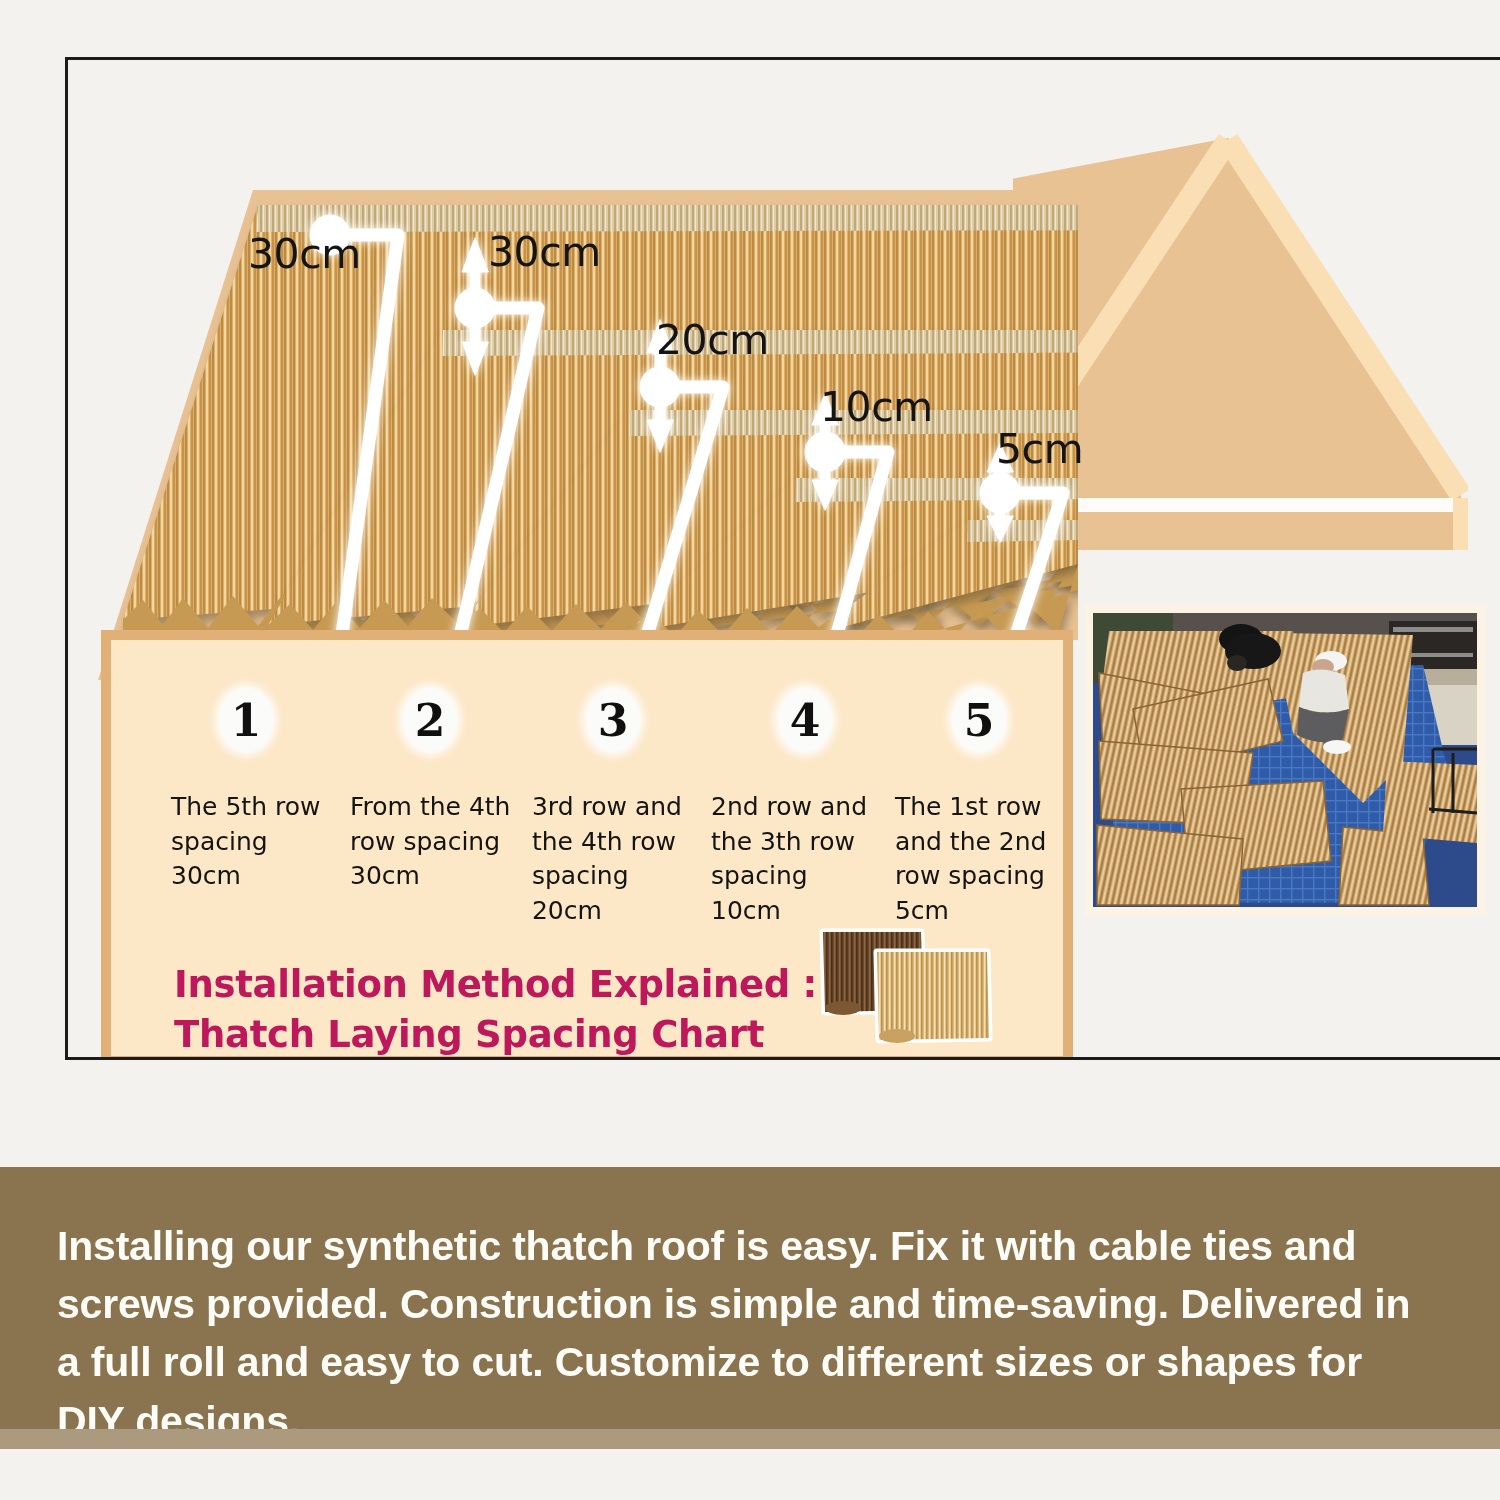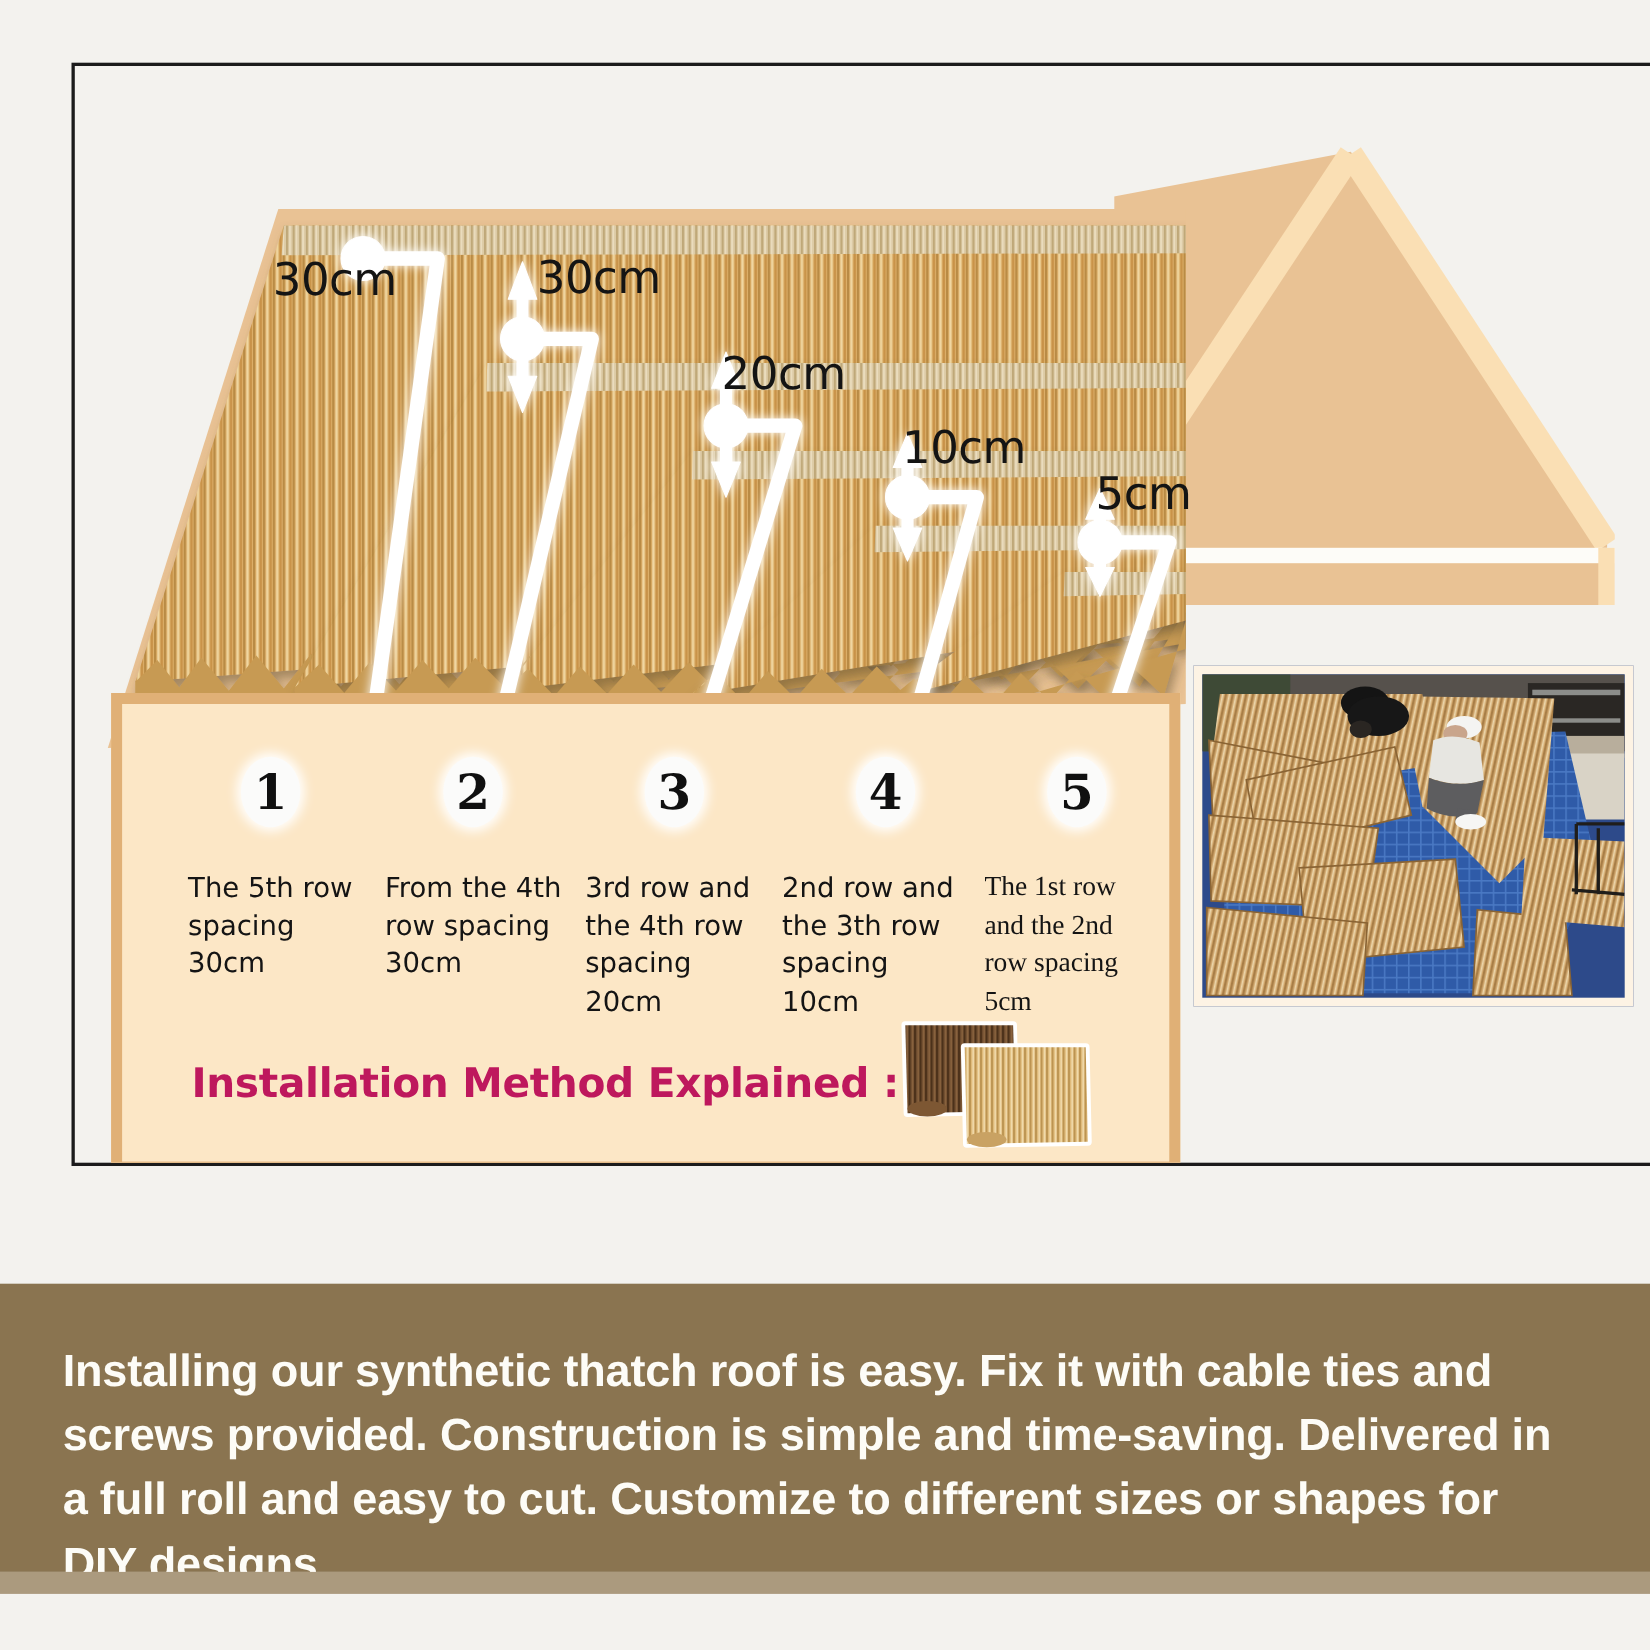--- a/index.html
+++ b/index.html
@@ -263,30 +263,31 @@
         <div>the 4th row</div>
         <div>spacing</div>
         <div>20cm</div>
       </div>
       <div class="cap-col" style="width:188px;">
         <div>2nd row and</div>
         <div>the 3th row</div>
         <div>spacing</div>
         <div>10cm</div>
       </div>
-      <div class="cap-col" style="width:180px;font-family:Liberation Serif, serif;">
+      <div class="cap-col" style="width:180px;">
         <div>The 1st  row</div>
         <div>and the 2nd</div>
         <div>row spacing</div>
         <div>5cm</div>
       </div>
     </div>
 
     <div id="panel-title">
       <div>Installation Method Explained :</div>
+      <div>Thatch Laying Spacing Chart</div>
     </div>
 
     <div id="thatch-samples">
       <svg width="220" height="135" viewBox="0 0 220 135">
         <defs>
           <pattern id="darkStraw" width="5" height="100" patternUnits="userSpaceOnUse">
             <rect width="5" height="100" fill="#6b4a2d"></rect>
             <rect x="0" width="1.6" height="100" fill="#4a3019"></rect>
             <rect x="3" width="1.4" height="100" fill="#8d6640"></rect>
           </pattern>

